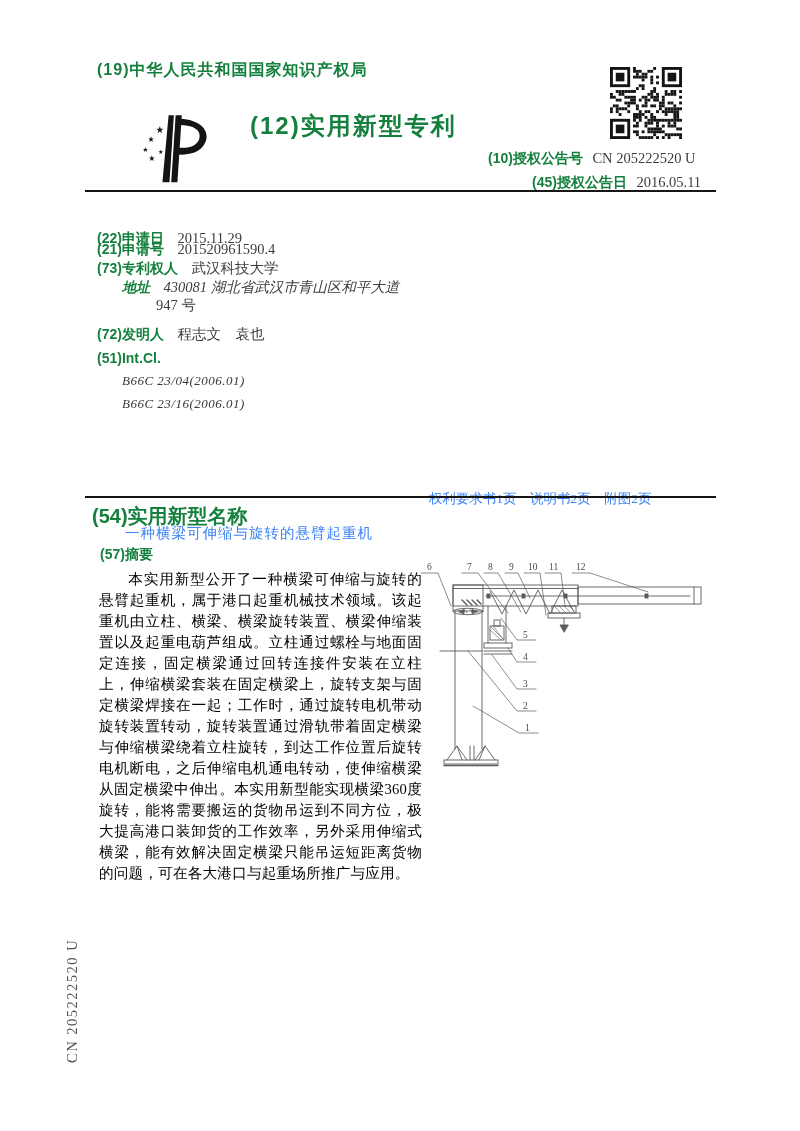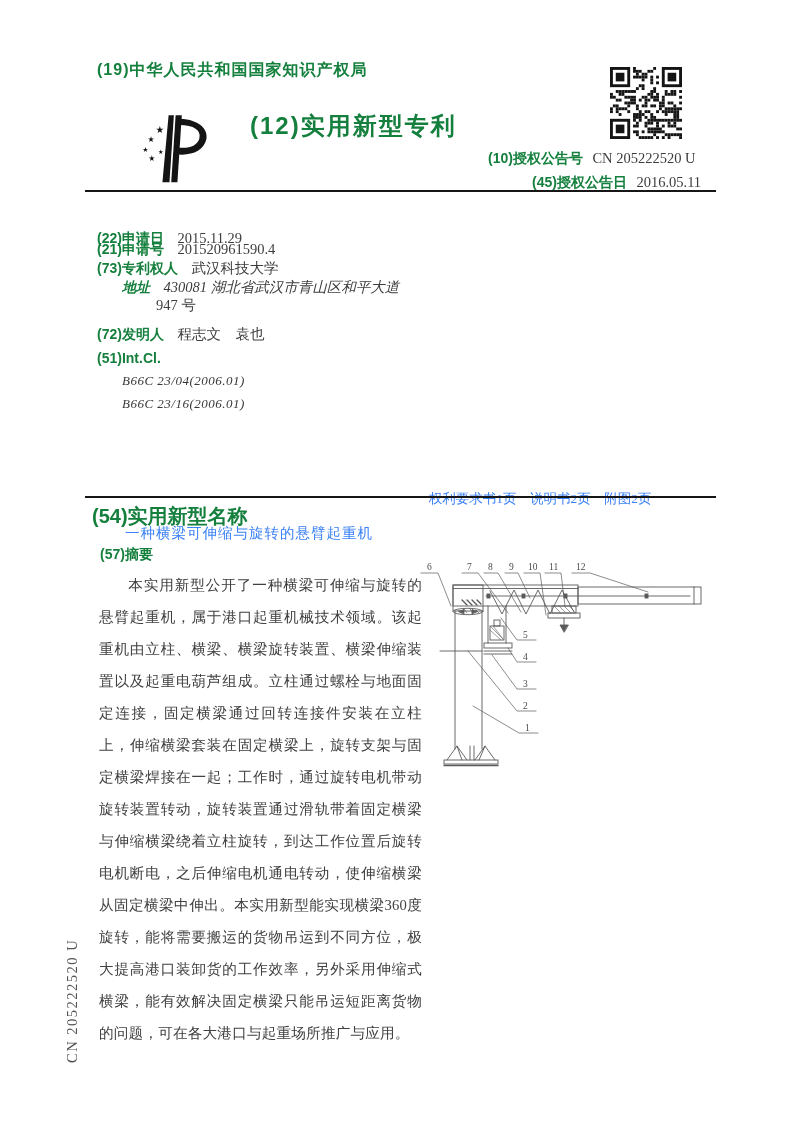--- a/index.html
+++ b/index.html
@@ -24,22 +24,22 @@
   .r21{top:201px;left:97px;margin-top:40px;} .r22{top:230px;left:97px;}
   .r73{top:259px;left:97px;} .r73b{top:278px;left:122px;font-style:italic;} .r73c{top:296px;left:146px;}
   .r72{top:325px;left:97px;} .r51{top:350px;left:97px;}
   .icl1{top:373px;left:122px;} .icl2{top:396px;left:122px;}
   .icl{font-style:italic;font-size:13px;color:#383838;letter-spacing:.5px;}
   .pages-line{top:468px;left:380px;width:320px;text-align:center;font-size:13.5px;color:#3b82f6;margin-top:22px;}
   .s54{top:503px;left:92px;font-size:20px;}
   .s54-title{top:524px;left:125px;font-size:14.5px;color:#3b82f6;letter-spacing:1px;}
   .s57{top:546px;left:100px;font-size:14px;}
   .abstract{
-    top:569px;left:99px;width:323px;font-size:14.6px;line-height:32px;
-    text-align:justify;color:#404040;text-indent:2em;letter-spacing:.2px;
+    top:569px;left:99px;width:323px;font-size:14.6px;line-height:21px;
+    text-align:justify;color:#000000;text-indent:2em;letter-spacing:.2px;
   }
   .sidebar-num{
     top:1063px;left:64px;transform:rotate(-90deg);transform-origin:0 0;
     font-size:14.5px;letter-spacing:1.5px;color:#555;white-space:nowrap;
   }
   .qr{top:67px;left:610px;}
   .logo{top:103px;left:128px;}
   .figure{top:548px;left:418px;}
   svg text.fig-num{font-family:"Liberation Serif","DejaVu Serif",serif;font-size:9.5px;fill:#4a4a4a;}
 </style>

